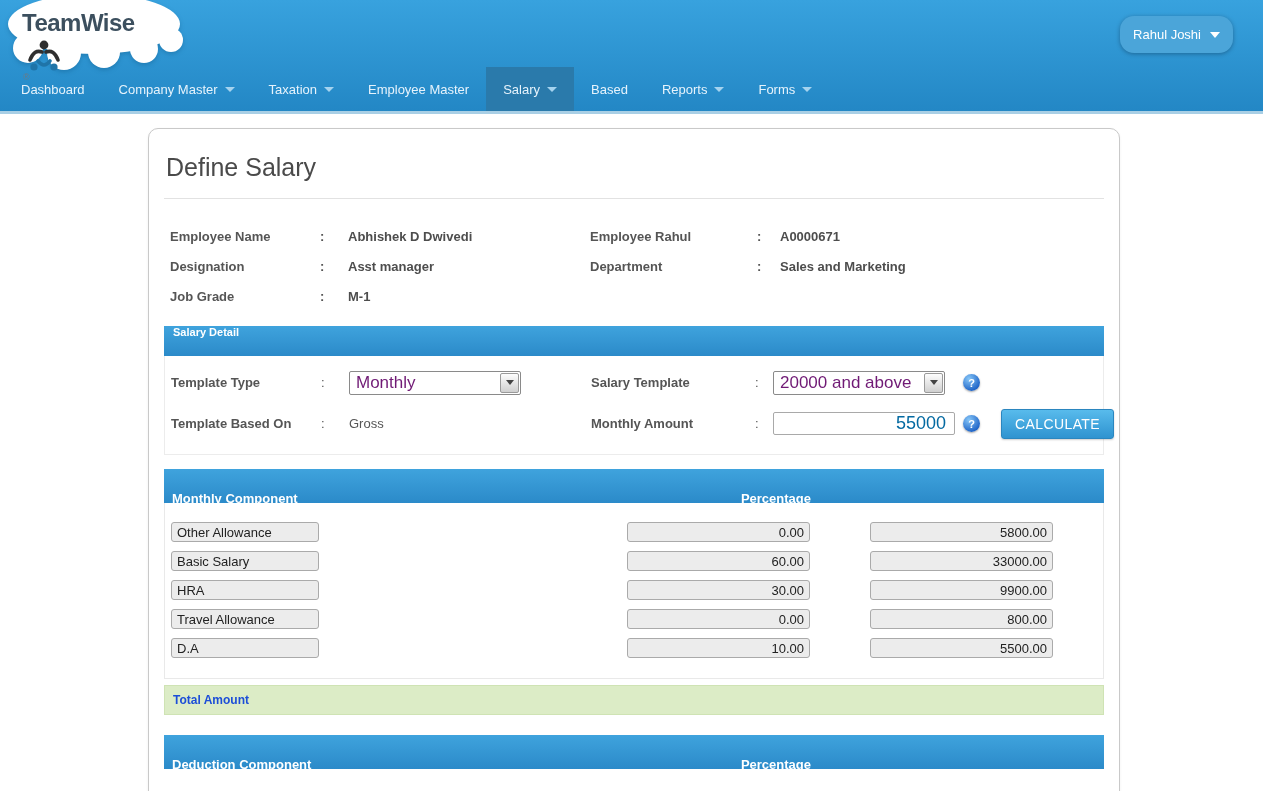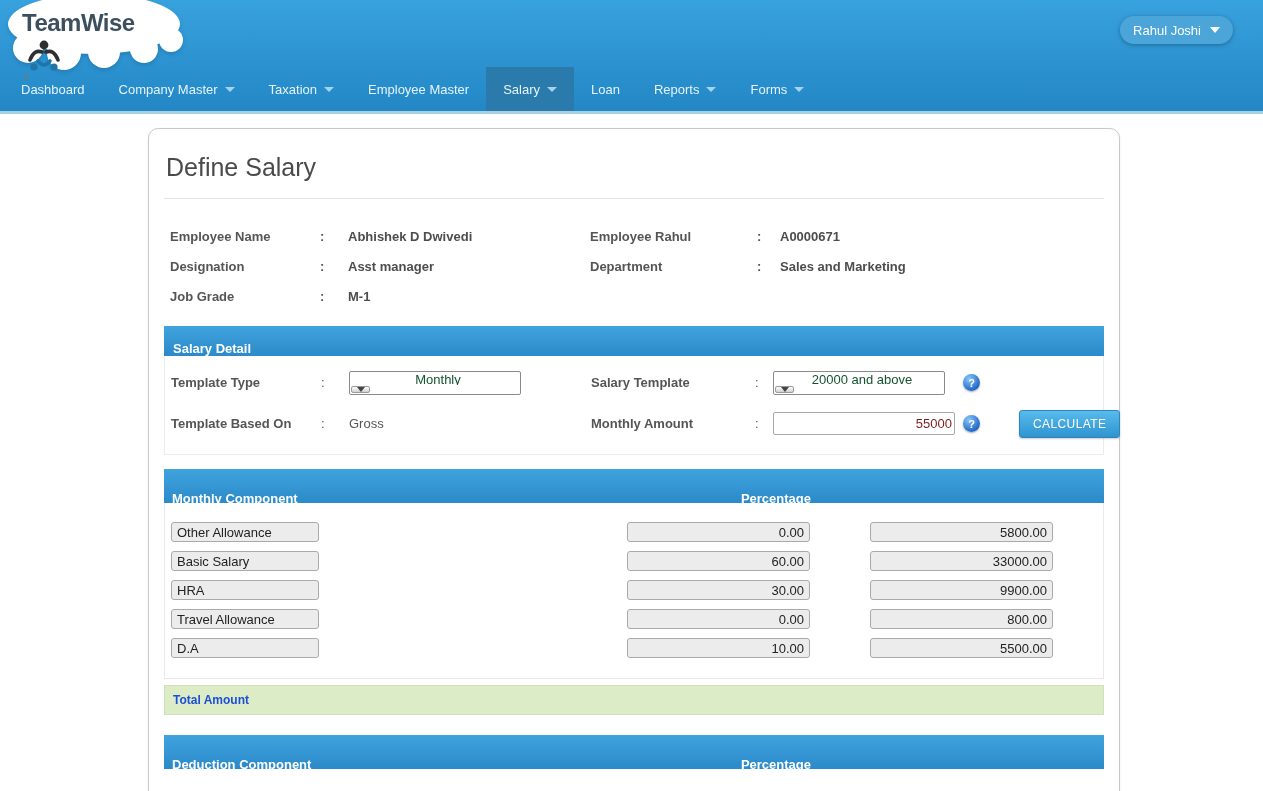--- a/index.html
+++ b/index.html
@@ -11,21 +11,21 @@
             background:linear-gradient(#38a2de,#2387c5);
             border-bottom:3px solid #a9cfe5; }
 
   .logo { position:absolute; left:6px; top:-4px; width:180px; height:76px; cursor:pointer; }
   .logo svg.cloud { position:absolute; left:0; top:0; filter:drop-shadow(0 2px 2px rgba(0,60,100,.25)); }
   .logo-inner { position:absolute; left:16px; top:12px; display:flex; align-items:flex-start;flex-direction:column; }
   .logo-text { font-size:24px; font-weight:bold; color:#3c4f5e; letter-spacing:-.5px; line-height:30px; }
   .logo-person { margin-left:5px; margin-top:2px; }
   .logo-reg { font-size:9px; color:#6a7a86; margin-left:1px; }
 
-  .user-pill { position:absolute; right:30px; top:16px; height:28px;
+  .user-pill { position:absolute; right:30px; top:16px; height:37px;
                display:flex; align-items:center; gap:9px; padding:0 13px;
                background:#4ba5d9; border-radius:14px; color:#fff; font-size:13px;
                box-shadow:0 1px 4px rgba(0,20,40,.35); cursor:pointer; }
   .user-caret { width:0; height:0; border-left:5px solid transparent;
                 border-right:5px solid transparent; border-top:6px solid #fff; }
 
   .nav { position:absolute; left:0; bottom:0; right:0; height:44px;
          display:flex; align-items:stretch; padding-left:4px; }
   .nav-item { display:flex; align-items:center; gap:7px; padding:0 17px;
               color:#e6f3fc; font-size:13px; cursor:pointer; white-space:nowrap; }
@@ -42,52 +42,52 @@
 
   
   .emp-grid { display:grid; grid-template-columns:150px 28px 242px 167px 23px 1fr;
               padding:30px 0 10px 6px; row-gap:15px;
               font-size:13px; font-weight:bold; color:#555; }
   .emp-grid .val { color:#4d4d4d; }
 
   
   .section-bar { height:30px; margin-top:12px;
                  background:linear-gradient(#3fa3dd,#2b8ac9);
-                 display:flex; align-items:flex-end; padding-left:9px;
-                 color:#fff; font-weight:bold; font-size:13px; }
+                 display:flex; align-items:flex-start; padding-left:9px;
+                 color:#fff; font-weight:bold; font-size:11px; }
 
   
   .form-area { border:1px solid #ececec; border-top:none;
                display:grid; grid-template-columns:150px 28px 176px 66px 164px 18px 182px 30px 1fr;
                grid-auto-rows:41px; align-items:center;
                padding:6px 0 10px 6px; font-size:13px; color:#555; }
   .form-area .lbl { font-weight:bold; }
   .form-area .plain { color:#555; }
 
   .sel { width:172px; height:24px; border:1px solid #8a8a8a; border-radius:2px;
-         background:#fff; display:flex; align-items:center; font-size:13px; color:#14532d;
-         cursor:pointer;flex-direction:column; }
+         background:#fff; display:flex; align-items:center; font-size:17px; color:#701a75;
+         cursor:pointer; }
   .sel-text { flex:1; padding-left:6px; overflow:hidden; white-space:nowrap; }
   .sel-btn { width:19px; align-self:stretch; margin:1px; border:1px solid #9a9a9a; border-radius:2px;
              background:linear-gradient(#fdfdfd,#d0d0d0);
              display:flex; align-items:center; justify-content:center; }
   .sel-btn::after { content:""; width:0; height:0; border-left:4px solid transparent;
                     border-right:4px solid transparent; border-top:5px solid #444; }
 
   .help { width:17px; height:17px; border-radius:50%;
           background:radial-gradient(circle at 35% 28%, #86c6f8, #1e63c6 75%);
           color:#fff; font-size:11px; font-weight:bold;
           display:inline-flex; align-items:center; justify-content:center;
           box-shadow:0 1px 2px rgba(0,0,0,.35); cursor:pointer; margin-left:8px; }
 
   .white-input { width:182px; height:23px; border:1px solid #a9a9a9; border-radius:2px;
-                 background:#fff; text-align:right; padding:0 2px; font-size:13px; color:#7f1d1d; }
+                 background:#fff; text-align:right; padding:0 8px; font-size:18px; color:#0369a1; }
   .calc-btn { background:linear-gradient(#58bbec,#2f93d0); border:1px solid #2b86bf;
-              border-radius:3px; color:#fff; font-size:12px; letter-spacing:.4px;
-              padding:6px 13px; margin-left:34px; cursor:pointer;
+              border-radius:3px; color:#fff; font-size:14px; letter-spacing:.4px;
+              padding:6px 13px; margin-left:16px; cursor:pointer;
               box-shadow:0 1px 2px rgba(0,0,0,.2); }
 
   
   .tbl-head { height:34px; margin-top:14px;
               background:linear-gradient(#3fa3dd,#2b8ac9);
               display:grid; grid-template-columns:148px 1fr 183px 60px 183px;
               align-items:center; padding:0 50px 0 8px;
               color:#fff; font-weight:bold; font-size:13px; }
   .tbl-head .c3 { grid-column:3; text-align:right; }
   .tbl-head .c5 { grid-column:5; text-align:right;margin-top:44px; }
@@ -158,21 +158,21 @@
       <span class="caret"></span>
     </div>
     <div class="nav-item">
       <span>Employee Master</span>
     </div>
     <div class="nav-item active">
       <span>Salary</span>
       <span class="caret"></span>
     </div>
     <div class="nav-item">
-      <span>Loan</span>
+      <span>Based</span>
     </div>
     <div class="nav-item">
       <span>Reports</span>
       <span class="caret"></span>
     </div>
     <div class="nav-item">
       <span>Forms</span>
       <span class="caret"></span>
     </div>
   </div>

